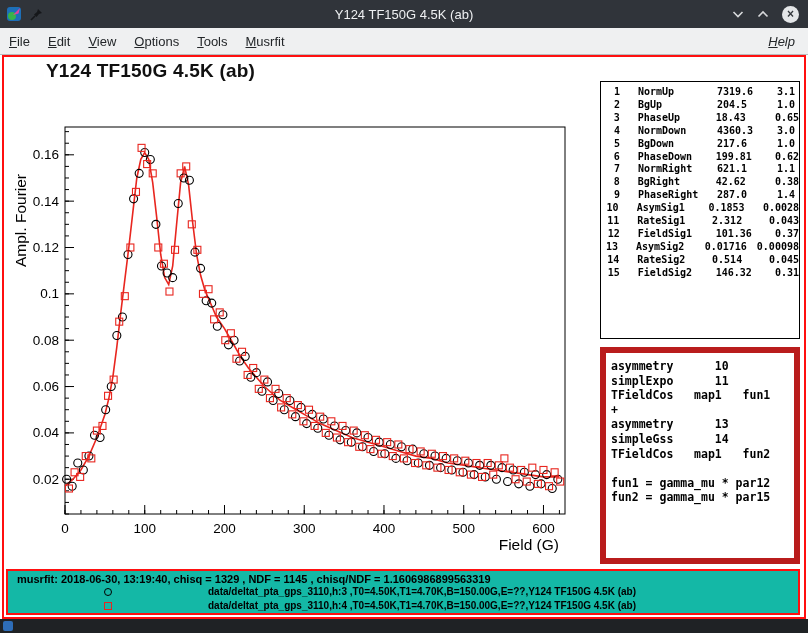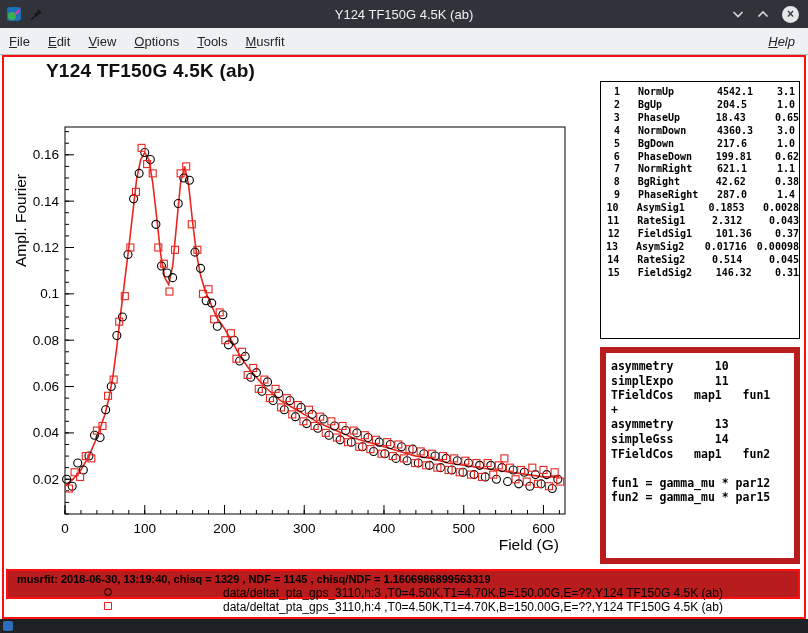--- a/index.html
+++ b/index.html
@@ -25,25 +25,25 @@
   
   .param-box{position:absolute;left:596px;top:24px;width:200px;height:258px;border:1px solid #000;padding:4px 0 0 4px;box-sizing:border-box;background:#fff;}
   .param-row{display:flex;font-family:"DejaVu Sans Mono",monospace;font-size:10px;font-weight:bold;line-height:12.9px;color:#000;white-space:pre;}
   .param-index{width:15px;text-align:right;margin-right:9px;}
   .param-name{width:79px;padding-left:9px;}
   .param-value{width:60px;}
   
   .theory-box{position:absolute;left:596px;top:290px;width:200px;height:217px;border:6px solid #b91c1c;padding:6px 0 0 5px;box-sizing:border-box;background:#fff;}
   .theory-line{font-family:"DejaVu Sans Mono",monospace;font-size:11.5px;font-weight:bold;line-height:14.6px;color:#000;white-space:pre;min-height:14.6px;}
   
-  .legend-box{position:absolute;left:2px;top:512px;width:794px;height:30px;border:2px solid #ff0f0f;box-sizing:border-box;background:#b91c1c;}
+  .legend-box{position:absolute;left:2px;top:512px;width:794px;height:46px;border:2px solid #ff0f0f;box-sizing:border-box;background:#14b8a6;}
   .stat-line{position:absolute;left:9px;top:2px;font-size:11px;font-weight:bold;color:#000;white-space:nowrap;}
   .legend-row{position:absolute;left:0;right:0;height:14px;}
   .legend-marker{position:absolute;left:96px;top:2px;width:8px;height:8px;box-sizing:border-box;background:transparent;}
-  .legend-label{position:absolute;left:215px;top:0;font-size:12px;font-weight:normal;color:#000;white-space:nowrap;}
+  .legend-label{position:absolute;left:200px;top:0;font-size:10px;font-weight:bold;color:#000;white-space:nowrap;}
   
   .bottom-strip{position:absolute;left:0;right:0;bottom:0;height:14px;background:#1f2225;}
   .strip-icon{position:absolute;left:3px;top:2px;width:10px;height:10px;background:#2e6db8;border-radius:2px;}
 </style>
 </head>
 <body>
 
 <div class="window">
 
   <div class="titlebar">
@@ -377,21 +377,21 @@
           <rect x="530.3867623604466" y="363.374251497006" width="7" height="7"></rect>
           <rect x="535.9688995215311" y="349.47005988023955" width="7" height="7"></rect>
           <rect x="541.5510366826156" y="365.69161676646706" width="7" height="7"></rect>
           <rect x="547.1331738437002" y="351.7874251497006" width="7" height="7"></rect>
           <rect x="552.7153110047847" y="361.0568862275449" width="7" height="7"></rect>
         </g>
       </svg>
 
     <div class="param-box">
       <div id="param-rows">
-          <div class="param-row"><span class="param-index">1</span><span class="param-name">NormUp</span><span class="param-value">4542.1</span><span class="param-error">3.1</span></div>
+          <div class="param-row"><span class="param-index">1</span><span class="param-name">NormUp</span><span class="param-value">7319.6</span><span class="param-error">3.1</span></div>
           <div class="param-row"><span class="param-index">2</span><span class="param-name">BgUp</span><span class="param-value">204.5</span><span class="param-error">1.0</span></div>
           <div class="param-row"><span class="param-index">3</span><span class="param-name">PhaseUp</span><span class="param-value">18.43</span><span class="param-error">0.65</span></div>
           <div class="param-row"><span class="param-index">4</span><span class="param-name">NormDown</span><span class="param-value">4360.3</span><span class="param-error">3.0</span></div>
           <div class="param-row"><span class="param-index">5</span><span class="param-name">BgDown</span><span class="param-value">217.6</span><span class="param-error">1.0</span></div>
           <div class="param-row"><span class="param-index">6</span><span class="param-name">PhaseDown</span><span class="param-value">199.81</span><span class="param-error">0.62</span></div>
           <div class="param-row"><span class="param-index">7</span><span class="param-name">NormRight</span><span class="param-value">621.1</span><span class="param-error">1.1</span></div>
           <div class="param-row"><span class="param-index">8</span><span class="param-name">BgRight</span><span class="param-value">42.62</span><span class="param-error">0.38</span></div>
           <div class="param-row"><span class="param-index">9</span><span class="param-name">PhaseRight</span><span class="param-value">287.0</span><span class="param-error">1.4</span></div>
           <div class="param-row"><span class="param-index">10</span><span class="param-name">AsymSig1</span><span class="param-value">0.1853</span><span class="param-error">0.0028</span></div>
           <div class="param-row"><span class="param-index">11</span><span class="param-name">RateSig1</span><span class="param-value">2.312</span><span class="param-error">0.043</span></div>

